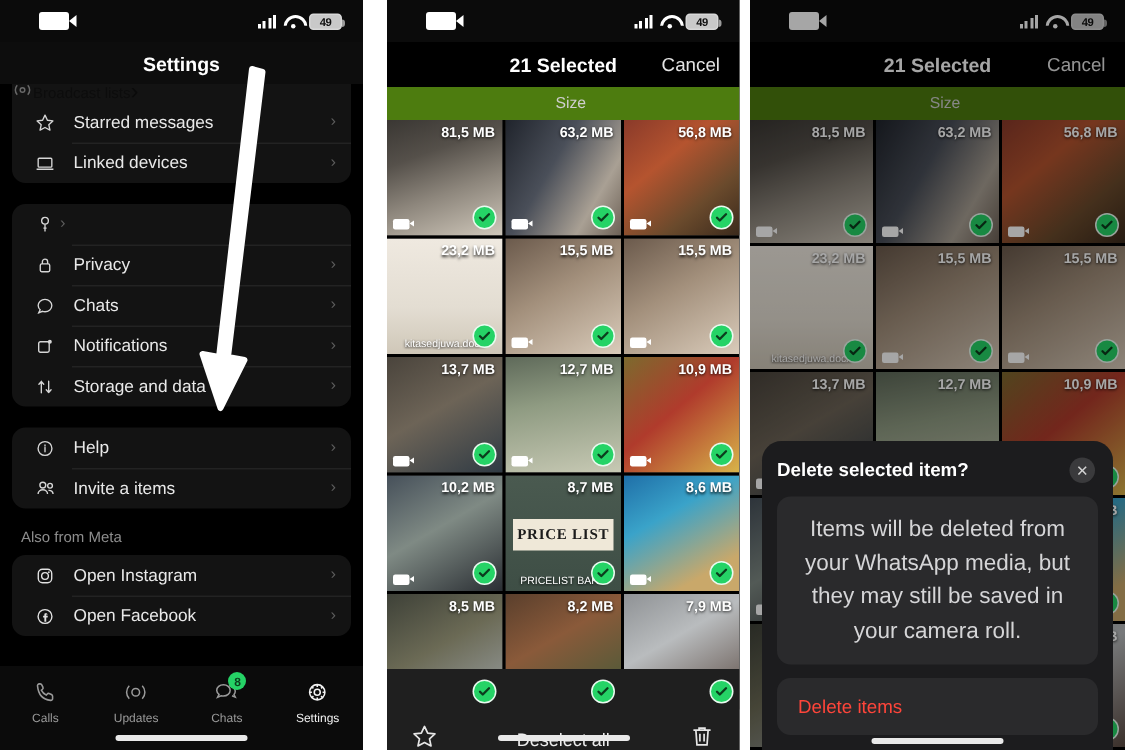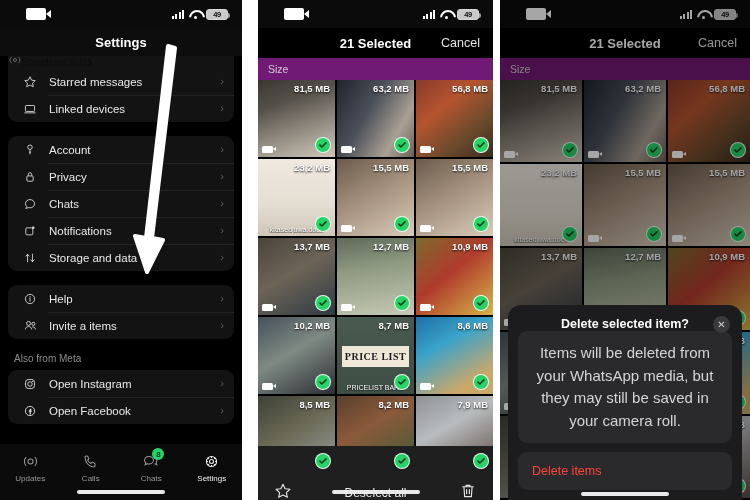--- a/index.html
+++ b/index.html
@@ -160,21 +160,21 @@
     height: 30px; background: #000;
     display: flex; align-items: center; justify-content: center;
     position: relative;
   }
   .mp-header .sel { color: #fff; font-size: 13px; font-weight: 700; }
   .mp-header .cancel {
     position: absolute; right: 13px; color: #e4e4e4; font-size: 12.5px;
   }
   .size-bar {
     height: 22px; display: flex; align-items: center;
-    padding-left: 10px; background: #701a75;
+    padding-left: 10px; background: #4d7c0f; justify-content: center;
   }
   .size-bar span { color: #cfcfcf; font-size: 10.5px; }
   .grid {
     display: grid;
     grid-template-columns: repeat(3, 1fr);
     gap: 2px;
   }
   .cell {
     position: relative;
     aspect-ratio: 1 / 1;
@@ -230,22 +230,22 @@
   
   .dim { position:absolute; inset:0; background:rgba(0,0,0,.35); z-index:8; }
   .dialog {
     position: absolute; left: 8px; right: 8px; bottom: 0;
     background: #1c1c1e;
     border-radius: 13px 13px 0 0;
     padding: 12px 10px 10px;
     z-index: 10;
   }
   .dlg-head {
-    display:flex; align-items:center; justify-content:center;
-    position: relative; 
+    display:flex; align-items:center; justify-content:flex-start;
+    position: relative; margin-bottom: 11px;
   }
   .dlg-head .t { color:#fff; font-size:12.5px; font-weight:700; }
   .dlg-x {
     position:absolute; right:2px; top:-1px;
     width:17px;height:17px;border-radius:50%;background:#3a3a3c;
     display:flex;align-items:center;justify-content:center;
     color:#d2d2d2;font-size:10px;
   }
   .dlg-body {
     background:#2a2a2c; border-radius: 9px;
@@ -323,21 +323,20 @@
       </div>
 
       <div class="group">
         <div class="row">
           <div class="ico">
             <svg viewBox="0 0 20 20" width="14" height="14" fill="none" stroke="#d6d6d6" stroke-width="1.3">
               <circle cx="10" cy="6" r="3.2"></circle>
                 <path d="M10 9.3v7M8.5 13h3"></path>
             </svg>
           </div>
-          <div class="label">Account</div>
           <div class="chev">›</div>
         </div>
         <div class="row">
           <div class="ico">
             <svg viewBox="0 0 20 20" width="14" height="14" fill="none" stroke="#d6d6d6" stroke-width="1.3">
               <rect x="5.5" y="8.5" width="9" height="7.5" rx="1.4"></rect>
                 <path d="M7.5 8.5V6.4a2.5 2.5 0 015 0v2.1"></path>
             </svg>
           </div>
           <div class="label">Privacy</div>
@@ -419,36 +418,36 @@
               <path d="M11.6 6.9h-1c-.8 0-1.2.5-1.2 1.2v1.2H8.2v1.7h1.2v4h1.8v-4h1.3l.2-1.7h-1.5V8.4c0-.3.1-.4.4-.4h1.1z" fill="#e2e2e2" stroke="none"></path>
             </svg>
           </div>
           <div class="label">Open Facebook</div>
           <div class="chev">›</div>
         </div>
       </div>
     </div>
 
     <div class="p1-tabbar">
+      <div class="tab">
+        <div class="tico">
+          <svg viewBox="0 0 22 22" width="17" height="17" fill="none" stroke="#9a9a9a" stroke-width="1.35">
+            <path d="M6.2 3.8c.7 0 1.2.4 1.5 1l.9 2c.2.6.1 1.2-.4 1.6l-1 .8c.9 1.9 2.4 3.4 4.3 4.3l.8-1c.4-.5 1-.6 1.6-.4l2 .9c.6.3 1 .8 1 1.5v2c0 .9-.8 1.6-1.7 1.5C8.9 17.4 4.6 13.1 3.9 5.5c-.1-.9.6-1.7 1.5-1.7z"></path>
+          </svg>
+        </div>
+        <div class="tlab">Calls</div>
+      </div>
       <div class="tab">
         <div class="tico">
           <svg viewBox="0 0 22 22" width="17" height="17" fill="none" stroke="#9a9a9a" stroke-width="1.3">
             <circle cx="11" cy="11" r="3.3"></circle>
               <path d="M5.4 5.4a8 8 0 000 11.2M16.6 5.4a8 8 0 010 11.2"></path>
           </svg>
         </div>
         <div class="tlab">Updates</div>
-      </div>
-      <div class="tab">
-        <div class="tico">
-          <svg viewBox="0 0 22 22" width="17" height="17" fill="none" stroke="#9a9a9a" stroke-width="1.35">
-            <path d="M6.2 3.8c.7 0 1.2.4 1.5 1l.9 2c.2.6.1 1.2-.4 1.6l-1 .8c.9 1.9 2.4 3.4 4.3 4.3l.8-1c.4-.5 1-.6 1.6-.4l2 .9c.6.3 1 .8 1 1.5v2c0 .9-.8 1.6-1.7 1.5C8.9 17.4 4.6 13.1 3.9 5.5c-.1-.9.6-1.7 1.5-1.7z"></path>
-          </svg>
-        </div>
-        <div class="tlab">Calls</div>
       </div>
       <div class="tab">
         <div class="tico">
           <svg viewBox="0 0 24 22" width="19" height="17" fill="none" stroke="#9a9a9a" stroke-width="1.3">
             <path d="M14.5 9.4c0 2.7-2.6 4.9-5.8 4.9-.7 0-1.4-.1-2-.3l-3 1.3 1.2-2.4A4.7 4.7 0 012.9 9.4c0-2.7 2.6-4.9 5.8-4.9s5.8 2.2 5.8 4.9z"></path>
             <path d="M13.6 5.3c3 .2 5.3 2.3 5.3 4.8 0 1-.4 2-1.1 2.8l1.1 2.3-2.8-1.2"></path>
           </svg>
         </div>
         <div class="badge">8</div>
         <div class="tlab">Chats</div>

